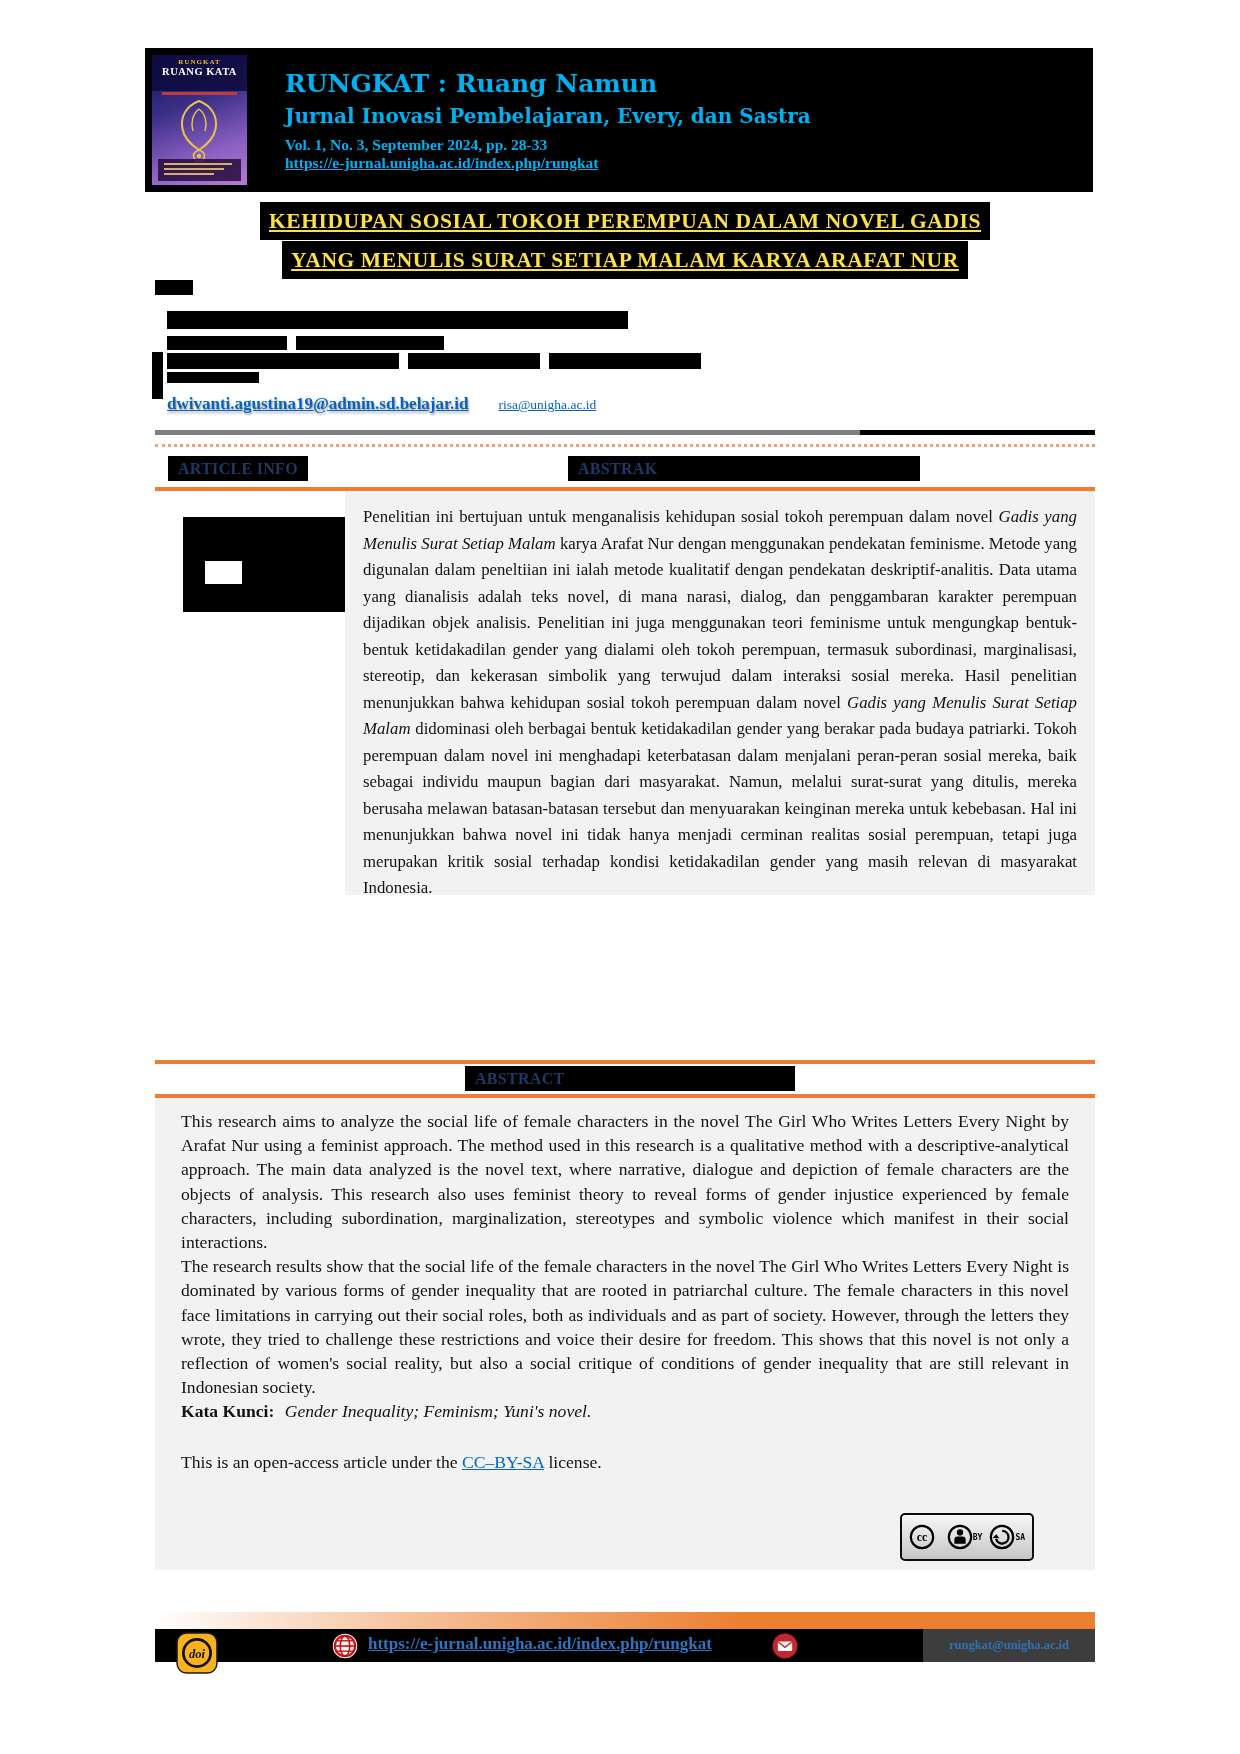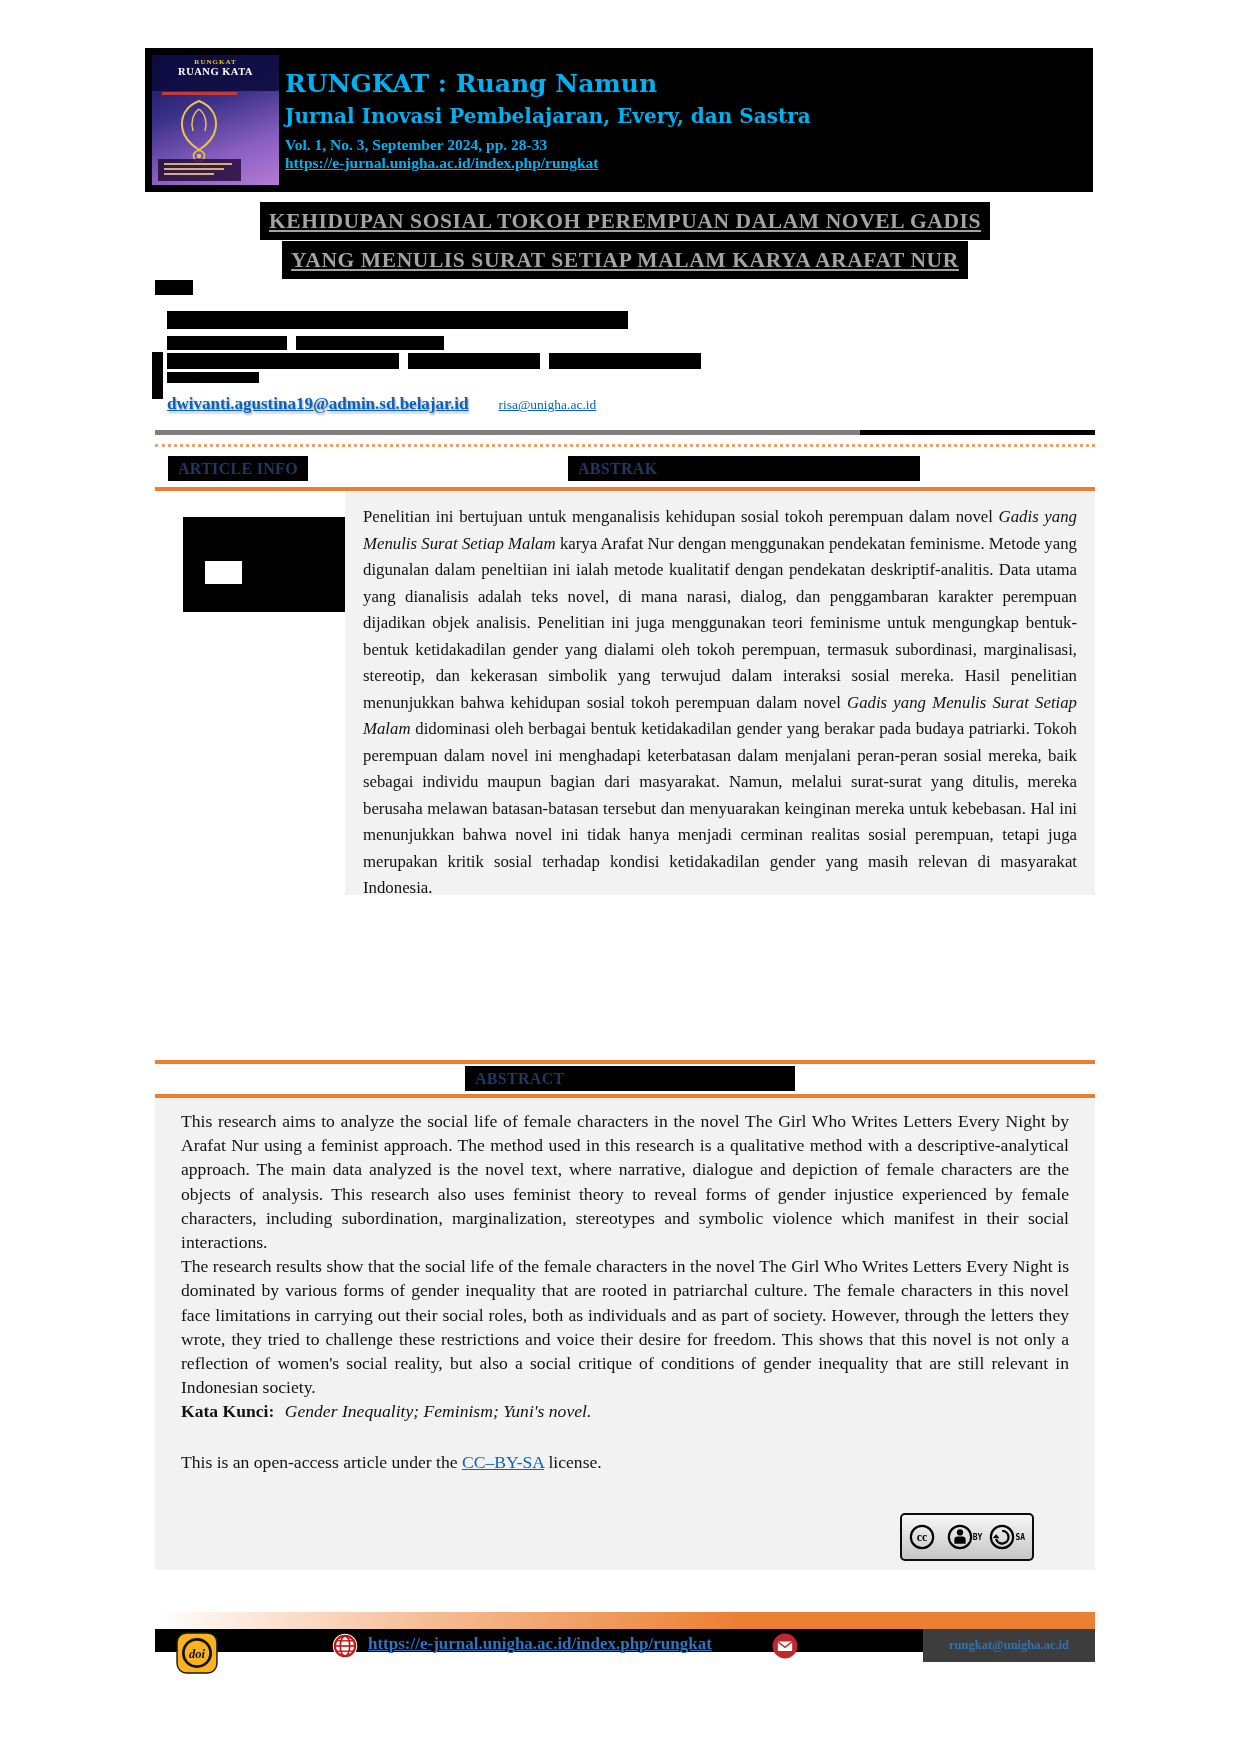--- a/index.html
+++ b/index.html
@@ -1,40 +1,40 @@
 <!DOCTYPE html>
 <html><head>
 <meta charset="utf-8">
 <style>
   html,body{margin:0;padding:0;background:#fff;}
   .page{position:relative;width:1240px;height:1754px;background:#ffffff;
         font-family:"Liberation Serif",serif;overflow:hidden;}
 
   
   .header-box{position:absolute;left:145px;top:48px;width:948px;height:144px;background:#000;}
-  .logo{position:absolute;left:7px;top:7px;width:103px;height:130px;
+  .logo{position:absolute;left:7px;top:7px;width:95px;height:130px;
         background:linear-gradient(160deg,#14105a 0%,#3a2f86 38%,#8a5fc2 72%,#b57bd6 100%);
-        overflow:hidden;padding-left:24px;}
+        overflow:hidden;}
   .logo-topband{position:absolute;left:0;top:0;width:100%;height:36px;background:rgba(12,10,60,.85);
         color:#fff;text-align:center;}
   .logo-t1{font-size:7px;color:#f0c419;letter-spacing:1px;padding-top:3px;font-weight:bold;}
   .logo-t2{font-size:10.5px;color:#ffffff;font-weight:bold;letter-spacing:.5px;}
   .logo-strip{position:absolute;left:10px;height:3px;background:rgba(255,255,255,.75);}
   .logo-emblem{position:absolute;left:17px;top:42px;width:60px;height:64px;}
   .logo-botband{position:absolute;left:6px;bottom:4px;width:83px;height:22px;background:rgba(30,8,50,.8);}
   .logo-botband .bstrip{position:absolute;left:6px;height:2px;background:rgba(255,210,120,.8);}
   .header-text{position:absolute;left:140px;top:21px;color:#00b0f0;}
   .h-line1{font-size:25px;font-weight:bold;font-family:"DejaVu Serif",serif;}
   .h-line2{font-size:20px;font-weight:bold;font-family:"DejaVu Serif",serif;margin-top:6px;}
   .h-line3{font-size:15.5px;font-weight:bold;margin-top:8px;}
   .h-line4{font-size:15.5px;font-weight:bold;margin-top:5px;text-decoration:underline;cursor:pointer;}
 
   
   .title-wrap{position:absolute;left:155px;top:202px;width:940px;text-align:center;line-height:34px;}
-  .title-line{display:inline-block;background:#000;color:#a3a3a3;font-weight:bold;font-size:21.5px;
+  .title-line{display:inline-block;background:#000;color:#fde047;font-weight:bold;font-size:21.5px;
         letter-spacing:.6px;padding:2px 9px;text-decoration:underline;margin-bottom:1px;}
 
   
   .redact{position:absolute;background:#000;}
 
   
   .emails{position:absolute;left:167px;top:394px;}
   .email-a{color:#0563c1;font-weight:bold;font-size:17px;text-decoration:underline;cursor:pointer;
         text-shadow:1px 2px 2px #9a9a9a;}
   .email-b{color:#0563c1;font-size:13.5px;text-decoration:underline;cursor:pointer;margin-left:26px;}
@@ -66,21 +66,21 @@
   .cc-badge{position:absolute;left:900px;top:1513px;width:134px;height:48px;
         background:linear-gradient(#f7f7f7,#c6c6c6);border:2px solid #0d0d0d;border-radius:5px;
         display:flex;align-items:center;justify-content:space-evenly;box-sizing:border-box;cursor:pointer;}
   .cc-item{display:flex;flex-direction:row;align-items:center;line-height:1;}
   .cc-item svg{width:26px;height:26px;}
   .cc-sub{font-size:8px;font-weight:bold;color:#000;font-family:"DejaVu Sans Mono",monospace;margin-top:1px;}
 
   
   .footer-grad{position:absolute;left:155px;top:1612px;width:940px;height:17px;
         background:linear-gradient(90deg,rgba(236,128,50,0) 0%,rgba(236,128,50,.5) 28%,#ec8032 62%,#ec8032 100%);}
-  .footer-bar{position:absolute;left:155px;top:1629px;width:940px;height:23px;background:#000;}
+  .footer-bar{position:absolute;left:155px;top:1629px;width:940px;height:33px;background:#000;}
   .footer-right{position:absolute;right:0;top:0;width:172px;height:33px;background:#3d3d3d;
         display:flex;align-items:center;justify-content:center;}
   .footer-email{color:#2e74b5;font-size:12.5px;font-weight:bold;}
   .doi-badge{position:absolute;left:176px;top:1632px;width:42px;height:36px;cursor:pointer;}
   .globe-wrap{position:absolute;left:332px;top:1633px;width:26px;height:26px;}
   .footer-url{position:absolute;left:368px;top:1634px;font-size:17px;font-weight:bold;
         color:#2f74c0;text-decoration:underline;cursor:pointer;}
   .mail-wrap{position:absolute;left:772px;top:1633px;width:26px;height:26px;}
 </style>
 </head>

